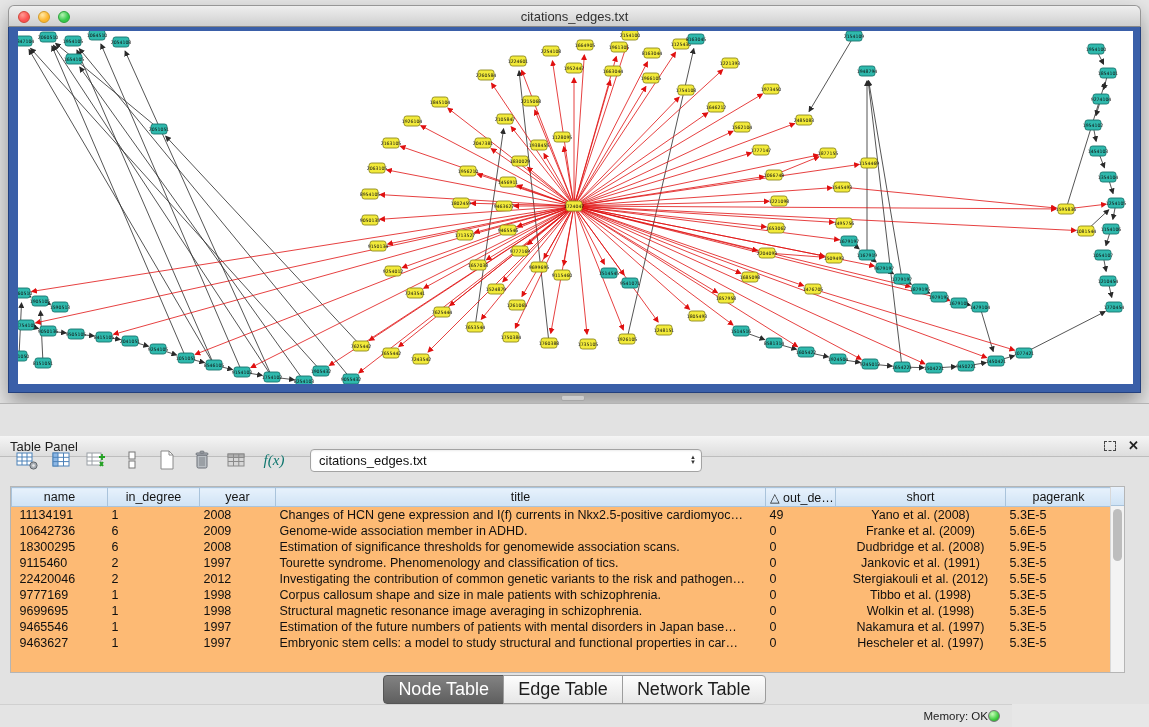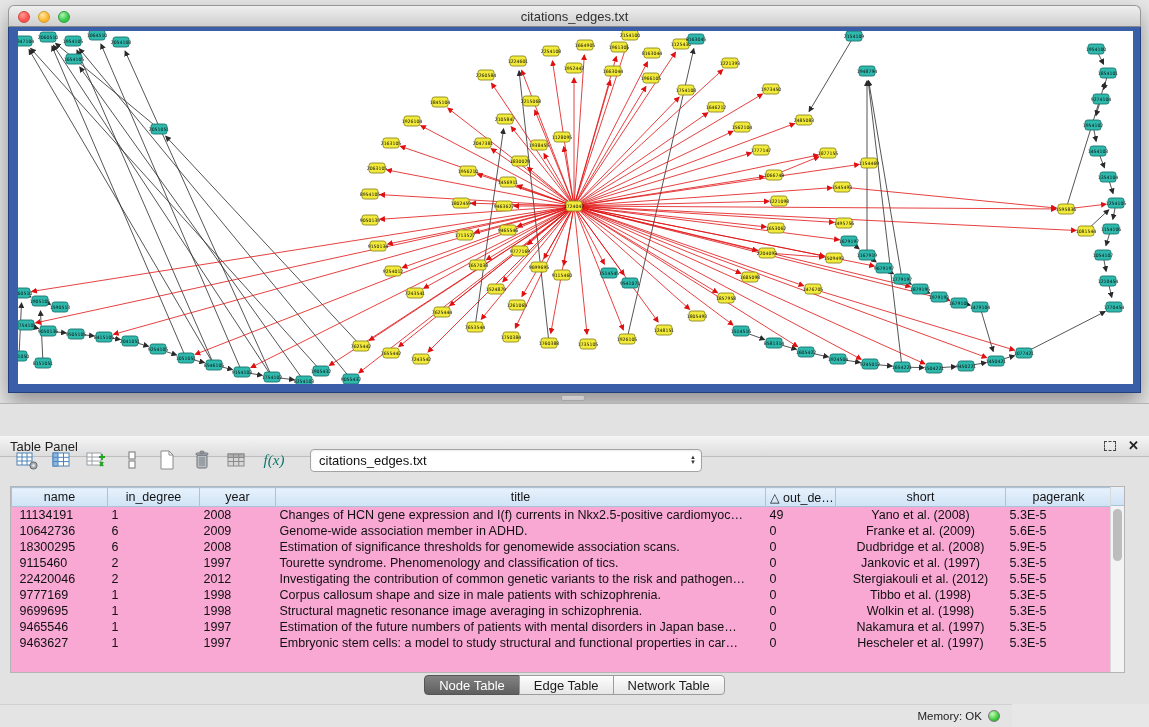--- a/index.html
+++ b/index.html
@@ -34,42 +34,42 @@
 
   .tbl-toolbar { position:absolute; top:38px; left:14px; height:36px; display:flex; align-items:center; gap:9px; }
   .ticon { width:26px; height:26px; background:none; border:none; display:flex; align-items:center; justify-content:center; cursor:pointer; }
   .fx { width:30px; height:24px; background:none; border:none; font-style:italic; font-family:"Liberation Serif",serif;
         font-size:15px; color:#0f766e; cursor:pointer; }
   .combo { width:392px; height:23px; margin-left:12px; background:#fff; border:1px solid #a3a3a3; border-radius:4px;
            display:flex; align-items:center; padding:0 5px 0 8px; font-size:13px; color:#111;
            box-shadow:inset 0 1px 2px rgba(0,0,0,.08); cursor:pointer; }
   .stepper { margin-left:auto; display:flex; flex-direction:column; align-items:center; line-height:5px; font-size:6px; color:#333; }
 
-  .tbl-wrap { position:absolute; top:82px; left:10px; width:1115px; height:187px; background:#f9a8d4; border:1px solid #b5b5b5; overflow:hidden; }
+  .tbl-wrap { position:absolute; top:82px; left:10px; width:1115px; height:187px; background:#fdba74; border:1px solid #b5b5b5; overflow:hidden; }
   table { border-collapse:collapse; table-layout:fixed; width:1100px; font-size:12.5px; }
   thead th { height:19px; background:linear-gradient(#e7f1fc,#cfe3f5); border:1px solid #a9c3db; font-weight:normal;
              color:#141414; font-size:12.5px; text-align:center; overflow:hidden; white-space:nowrap; cursor:pointer; }
   thead th:nth-child(5) { text-align:left; padding-left:4px; }
   tbody td { height:16px; padding:0 4px; white-space:nowrap; overflow:hidden; color:#101010; cursor:default; }
   tbody td:first-child { padding-left:8px; }
   tbody td:nth-child(6) { text-align:center; }
   .vscroll { position:absolute; right:0; top:0; width:14px; height:100%; background:#f3f3f3; border-left:1px solid #d8d8d8; }
   .vscroll .corner { height:19px; background:linear-gradient(#e7f1fc,#cfe3f5); border-bottom:1px solid #a9c3db; }
   .vthumb { position:absolute; top:22px; left:2px; width:9px; height:52px; background:#bdbdbd; border-radius:5px; cursor:pointer; }
 
   .tabs { position:absolute; left:0; right:0; top:271px; display:flex; justify-content:center; }
-  .tab { height:20px; padding:0 14px; font-size:13px; background:linear-gradient(#fdfdfd,#e6e6e6); border:1px solid #9c9c9c;
+  .tab { height:29px; padding:0 14px; font-size:18px; background:linear-gradient(#fdfdfd,#e6e6e6); border:1px solid #9c9c9c;
          margin-left:-1px; color:#1c1c1c; cursor:pointer; }
   .tab:first-child { border-radius:4px 0 0 4px; margin-left:0; }
   .tab:last-child { border-radius:0 4px 4px 0; }
   .tab.active { background:linear-gradient(#828282,#5f5f5f); color:#fff; border-color:#555; }
 
   
   .statusbar { position:absolute; left:0; top:704px; width:1012px; height:23px; background:#e4e4e4; border-top:1px solid #d0d0d0;
-               display:flex; align-items:center; justify-content:flex-end; gap:6px; padding-right:12px; font-size:11.5px; color:#1d1d1d; }
+               display:flex; align-items:center; justify-content:flex-end; padding-right:12px; font-size:11.5px; color:#1d1d1d; }
   .mem-dot { width:12px; height:12px; border-radius:50%; border:1px solid #767676;
              background:radial-gradient(circle at 35% 30%,#c8fcba,#3fcc3f 60%,#1f9e1f); }
 </style>
 </head>
 <body>
 
 <div class="app">
 
   <div class="net-window">
     <div class="titlebar">
@@ -890,21 +890,21 @@
               <td>0</td>
               <td>Dudbridge et al. (2008)</td>
               <td>5.9E-5</td>
             </tr>
             <tr>
               <td>9115460</td>
               <td>2</td>
               <td>1997</td>
               <td>Tourette syndrome. Phenomenology and classification of tics.</td>
               <td>0</td>
-              <td>Jankovic et al. (1997)</td>
+              <td>Jankovic et al. (1991)</td>
               <td>5.3E-5</td>
             </tr>
             <tr>
               <td>22420046</td>
               <td>2</td>
               <td>2012</td>
               <td>Investigating the contribution of common genetic variants to the risk and pathogen…</td>
               <td>0</td>
               <td>Stergiakouli et al. (2012)</td>
               <td>5.5E-5</td>

